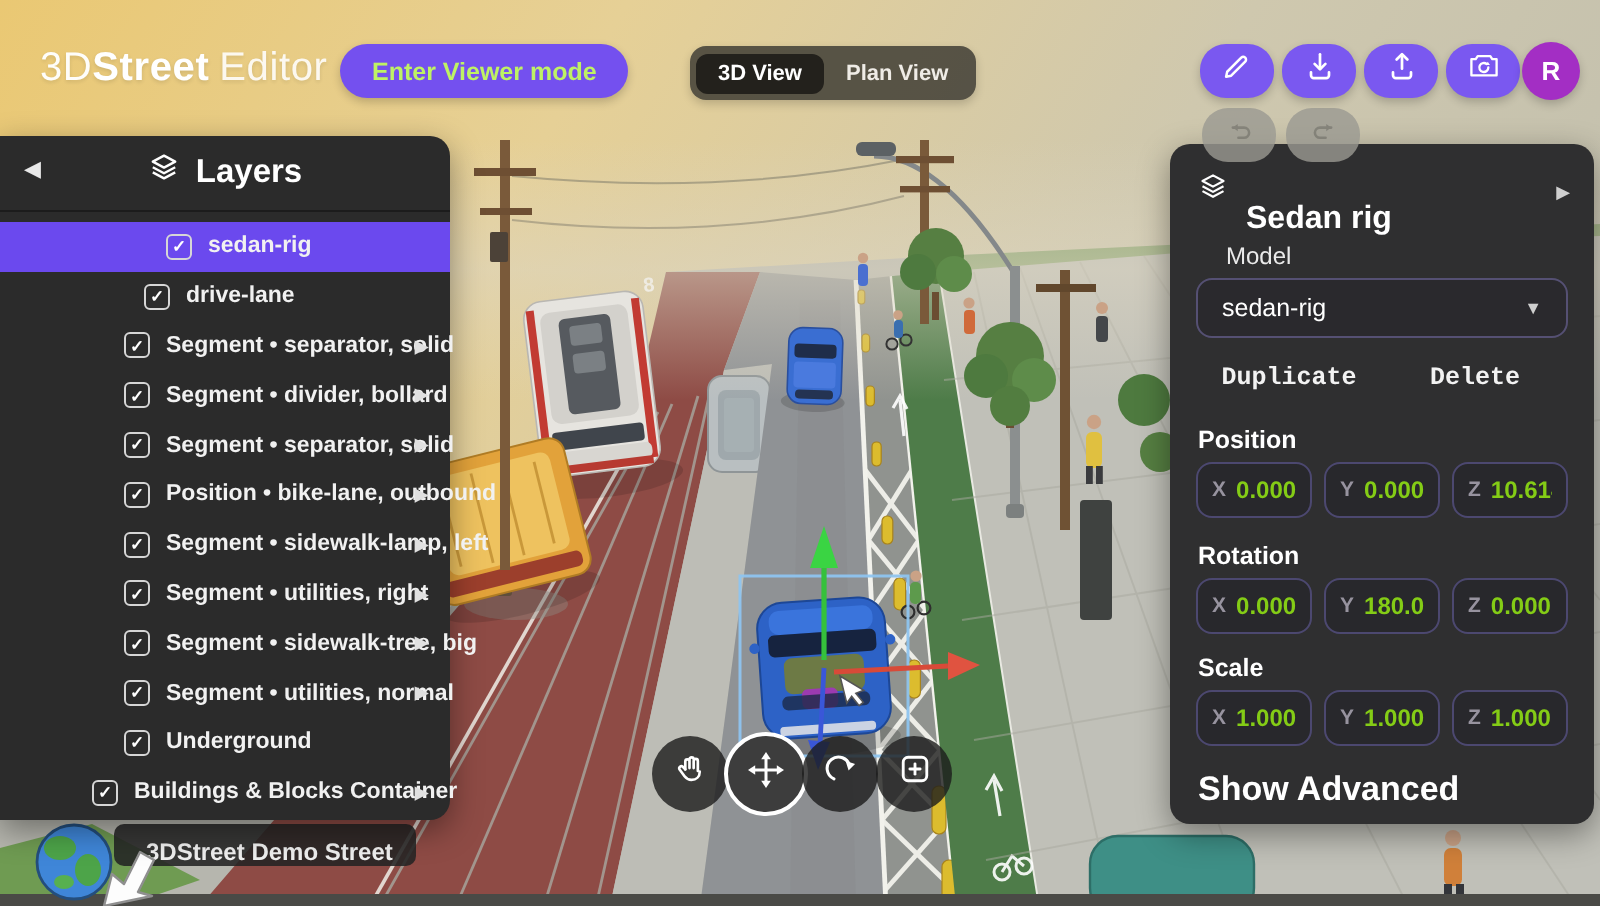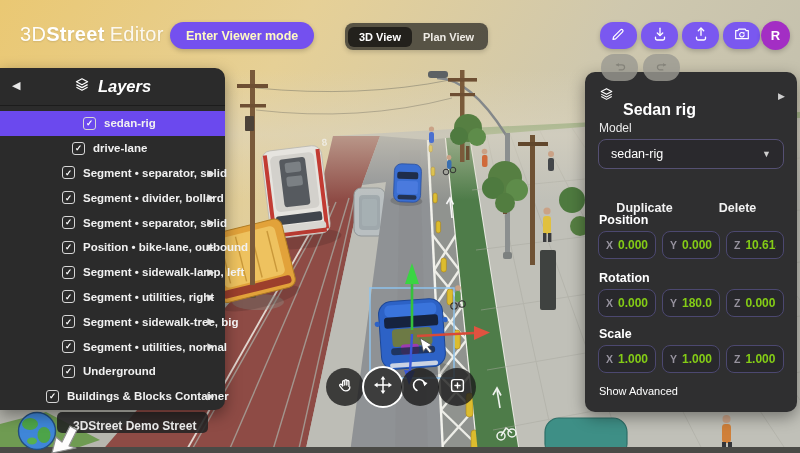--- a/index.html
+++ b/index.html
@@ -10,21 +10,21 @@
   .scene-svg{position:absolute;inset:0;z-index:1;}
 
   
   .logo{position:absolute;left:20px;top:23px;z-index:30;color:#fff;font-size:20px;
         letter-spacing:.3px;text-shadow:0 1px 2px rgba(0,0,0,.12);white-space:nowrap;}
   .logo .l1{font-weight:400;opacity:.97}
   .logo .l2{font-weight:700}
   .logo .l3{font-weight:300;opacity:.88;margin-left:5px}
 
   .btn-viewer{position:absolute;left:170px;top:22px;height:27px;z-index:30;
-        background:#7450ef;border:none;border-radius:14px;color:#fef9c3;
+        background:#7450ef;border:none;border-radius:14px;color:#bef264;
         font-size:12.5px;font-weight:600;display:flex;align-items:center;
         padding:4px 16px;font-family:inherit;box-shadow:0 2px 5px rgba(0,0,0,.2);}
 
   .toggle{position:absolute;left:345px;top:23px;height:27px;z-index:30;
         background:rgba(64,61,53,.85);border-radius:8px;display:flex;
         align-items:center;padding:0 3px;box-shadow:0 2px 5px rgba(0,0,0,.18);}
   .toggle .opt{font-size:11px;color:#efece6;padding:4px 11px;border-radius:6px;
         font-weight:600;white-space:nowrap;}
   .toggle .opt.active{background:#23211c;color:#fff;}
 
@@ -37,55 +37,55 @@
   .ghost-btn{position:absolute;top:54px;width:37px;height:27px;border-radius:13px;
         background:#9b9a92;opacity:.8;z-index:40;display:flex;align-items:center;
         justify-content:center;}
 
   
   .layers-panel{position:absolute;left:0;top:68px;width:225px;height:342px;z-index:35;
         background:#2b2b2b;border-radius:0 10px 10px 0;box-shadow:0 5px 16px rgba(0,0,0,.4);}
   .lp-header{position:relative;height:38px;display:flex;align-items:center;
         justify-content:center;border-bottom:1px solid #1c1c1c;}
   .lp-back{position:absolute;left:12px;top:12px;color:#e8e8e8;font-size:11px;line-height:1;}
-  .lp-title{color:#fff;font-size:16.5px;font-weight:600;margin-left:8px;font-style:italic;}
+  .lp-title{color:#fff;font-size:16.5px;font-weight:600;margin-left:8px;}
   .lp-list{position:absolute;top:38px;left:0;right:0;bottom:0;padding-top:5px;
         display:flex;flex-direction:column;}
   .lp-row{position:relative;height:24.8px;display:flex;align-items:center;
         color:#f1f1f1;font-size:11.5px;font-weight:600;white-space:nowrap;}
   .lp-row.selected{background:#6b49ee;}
   .ind-1{padding-left:46px}.ind-2{padding-left:62px}.ind-25{padding-left:72px}.ind-3{padding-left:83px}
   .cb{width:13px;height:13px;border:1.4px solid #d6d6d6;border-radius:3px;margin-right:8px;
         flex:none;display:flex;align-items:center;justify-content:center;}
   .cb::after{content:"✓";font-size:8.5px;color:#fff;line-height:1;}
   .chev{position:absolute;right:11px;top:8px;font-size:8.5px;color:#e0e0e0;line-height:1;}
 
   
   .props-panel{position:absolute;left:585px;top:72px;width:212px;height:340px;z-index:35;
         background:#2f2f30;border-radius:10px;box-shadow:0 5px 16px rgba(0,0,0,.4);}
   .pp-header{position:absolute;top:11px;left:14px;right:10px;height:26px;
         display:flex;align-items:center;}
   .pp-title{color:#fff;font-size:16px;font-weight:700;margin-left:9px;margin-top:28px;}
   .pp-chev{position:absolute;right:2px;top:8px;font-size:9px;color:#cfcfcf;}
-  .pp-model-label{position:absolute;top:49px;left:14px;font-size:12px;color:#eaeaea;}
+  .pp-model-label{position:absolute;top:49px;left:28px;font-size:12px;color:#eaeaea;}
   .pp-select{position:absolute;top:67px;left:13px;right:13px;height:30px;
         border:1px solid #555073;border-radius:8px;display:flex;align-items:center;
         padding:0 12px;color:#fff;font-size:12.5px;background:rgba(20,18,34,.18);}
   .pp-select .caret{margin-left:auto;font-size:9px;color:#cfcfcf;}
-  .pp-actions{position:absolute;top:125px;left:13px;right:13px;height:22px;display:flex;}
+  .pp-actions{position:absolute;top:106px;left:13px;right:13px;height:22px;display:flex;font-family:Liberation Mono, monospace;}
   .pp-action{flex:1;text-align:center;color:#f2f2f2;font-size:12.5px;line-height:22px;font-weight:600;}
   .pp-sec-label{position:absolute;left:14px;font-size:12.5px;font-weight:700;color:#fff;}
   .t-pos{top:141px}.t-rot{top:199px}.t-scl{top:255px}
   .vec-row{position:absolute;left:13px;right:13px;display:flex;gap:6px;height:28px;}
   .r-pos{top:159px}.r-rot{top:217px}.r-scl{top:273px}
   .vec{flex:1;border:1px solid #4c4870;border-radius:8px;display:flex;align-items:center;
         padding:0 7px;background:rgba(18,16,30,.22);min-width:0;}
   .vec .axis{font-size:10.5px;color:#97939f;margin-right:5px;font-weight:600;}
   .vec .val{font-size:12px;color:#84cc16;font-weight:700;white-space:nowrap;overflow:hidden;}
-  .pp-advanced{position:absolute;top:313px;left:14px;font-size:11px;color:#fff;font-weight:400;}
+  .pp-advanced{position:absolute;top:313px;left:14px;font-size:17px;color:#fff;font-weight:700;}
 
   
   .tool{position:absolute;width:38px;height:38px;border-radius:50%;z-index:25;
         background:rgba(28,28,28,.8);display:flex;align-items:center;justify-content:center;}
   .tool.active{width:42px;height:42px;background:#3d3d3d;border:2px solid #fff;}
   .loc-pill{position:absolute;left:57px;top:412px;height:21px;z-index:20;
         background:rgba(36,36,36,.88);border-radius:5px;color:#efefef;font-size:12px;
         font-weight:600;display:flex;align-items:center;padding:6px 12px 0 16px;white-space:nowrap;}
   .globe{position:absolute;left:17px;top:411px;z-index:19;}
   .annot-arrow{position:absolute;left:46px;top:416px;z-index:21;}

